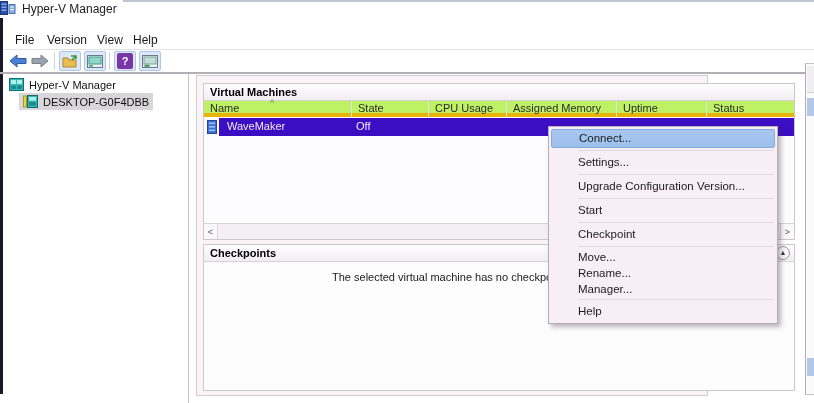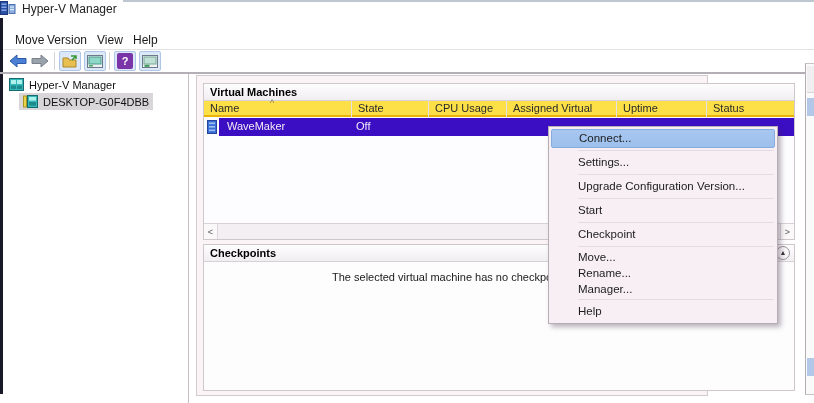--- a/index.html
+++ b/index.html
@@ -35,21 +35,21 @@
   .tree-item .lbl { font-size:11px; color:#111; }
 
   
   .main-pane { position:absolute; left:196px; top:75px; width:512px; height:321px; background:var(--pane-bg,#faf4f7); border:1px solid #d2cace; }
   .section { position:absolute; left:6px; width:592px; border:1px solid #cfc7cb; background:#fdfcfe; }
   .vm-section { top:7px; height:157px; }
   .cp-section { top:168px; height:147px; }
   .section-title { position:relative; height:17px; line-height:16px; font-weight:bold; font-size:11px; padding-left:6px; background:linear-gradient(#fefdfe,#f1eef1); border-bottom:1px solid #d8d2d6; color:#000; }
 
   
-  .thead { position:relative; height:16px; background:#fde047; border-bottom:2px solid #eab308; }
+  .thead { position:relative; height:16px; background:#bef264; border-bottom:4px solid #eab308; }
   .th { position:absolute; top:0; height:16px; line-height:15px; font-size:11px; color:#2a2a2a; padding-left:6px; border-right:1px solid #e6e0e4; overflow:hidden; white-space:nowrap; }
   .th0 { left:0; width:148px; } .th1 { left:148px; width:77px; } .th2 { left:225px; width:78px; }
   .th3 { left:303px; width:110px; } .th4 { left:413px; width:90px; } .th5 { left:503px; width:87px; border-right:none; }
   .sort-caret { position:absolute; left:66px; top:-3px; font-size:9px; color:#777; }
   .tlist { position:relative; height:106px; background:#fdfcfe; }
   .vm-row { position:absolute; left:0; top:1px; width:100%; height:18px; }
   .row-hl { position:absolute; left:15px; right:0; top:0; bottom:0; background:var(--selection-purple,#3b0ec4); }
   .vm-icon { position:absolute; left:3px; top:2px; }
   .vm-name { position:absolute; left:23px; top:2px; color:#f2eaf4; font-size:11px; }
   .vm-state { position:absolute; left:152px; top:2px; color:#f2eaf4; font-size:11px; }
@@ -94,21 +94,21 @@
         <rect x="1.5" y="8.5" width="5" height="1.4" fill="#8fb0e8"></rect>
         <rect x="9" y="3.5" width="6" height="9" fill="#8aaede" stroke="#4a6eae"></rect>
         <rect x="10" y="5.5" width="4" height="1.2" fill="#dce8f8"></rect>
         <rect x="10" y="8" width="4" height="1.2" fill="#dce8f8"></rect>
       </svg>
     </span>
     <span class="title-text">Hyper-V Manager</span>
   </div>
 
   <div class="menubar">
-    <span class="mitem m0">Move</span>
+    <span class="mitem m0">File</span>
     <span class="mitem m1">Version</span>
     <span class="mitem m2">View</span>
     <span class="mitem m3">Help</span>
   </div>
 
   <div class="toolbar">
     <span class="tbtn" style="left:5px;width:20px;">
       <svg width="18" height="14" viewBox="0 0 18 14">
         <path d="M8 1 L1 7 L8 13 L8 9.5 H17 V4.5 H8 Z" fill="#4a7fd4" stroke="#2d5aa8"></path>
       </svg>
@@ -170,21 +170,21 @@
 
   <div class="main-pane">
 
     <div class="section vm-section">
       <div class="section-title">Virtual Machines</div>
       <div class="thead">
         <span class="th th0">Name</span>
         <span class="sort-caret">^</span>
         <span class="th th1">State</span>
         <span class="th th2">CPU Usage</span>
-        <span class="th th3">Assigned Virtual</span>
+        <span class="th th3">Assigned Memory</span>
         <span class="th th4">Uptime</span>
         <span class="th th5">Status</span>
       </div>
       <div class="tlist">
         <div class="vm-row">
           <div class="row-hl"></div>
           <span class="vm-icon">
             <svg width="10" height="14" viewBox="0 0 10 14">
               <rect x="0.5" y="0.5" width="9" height="13" fill="#3a6fd8" stroke="#24459a"></rect>
               <rect x="2" y="2.5" width="6" height="1.6" fill="#9cc0f0"></rect>

